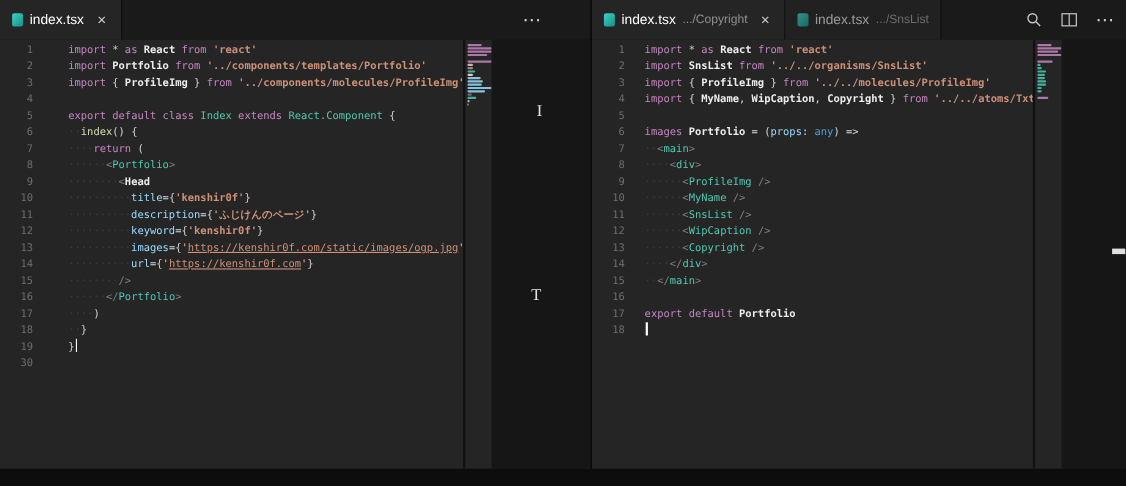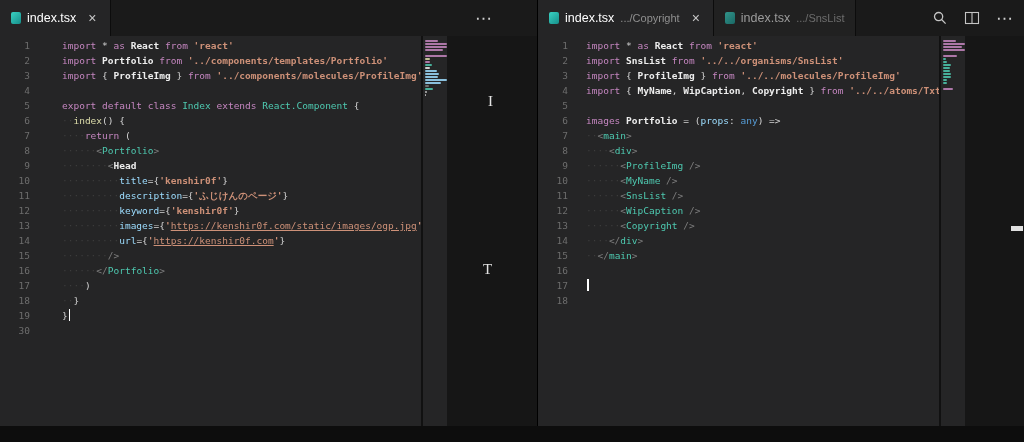--- a/index.html
+++ b/index.html
@@ -217,20 +217,21 @@
           <div class="code-line"><span class="tok-ws">··</span><span class="tok-tag">&lt;</span><span class="tok-comp">main</span><span class="tok-tag">&gt;</span></div>
           <div class="code-line"><span class="tok-ws">····</span><span class="tok-tag">&lt;</span><span class="tok-comp">div</span><span class="tok-tag">&gt;</span></div>
           <div class="code-line"><span class="tok-ws">······</span><span class="tok-tag">&lt;</span><span class="tok-comp">ProfileImg</span><span class="tok-tag"> /&gt;</span></div>
           <div class="code-line"><span class="tok-ws">······</span><span class="tok-tag">&lt;</span><span class="tok-comp">MyName</span><span class="tok-tag"> /&gt;</span></div>
           <div class="code-line"><span class="tok-ws">······</span><span class="tok-tag">&lt;</span><span class="tok-comp">SnsList</span><span class="tok-tag"> /&gt;</span></div>
           <div class="code-line"><span class="tok-ws">······</span><span class="tok-tag">&lt;</span><span class="tok-comp">WipCaption</span><span class="tok-tag"> /&gt;</span></div>
           <div class="code-line"><span class="tok-ws">······</span><span class="tok-tag">&lt;</span><span class="tok-comp">Copyright</span><span class="tok-tag"> /&gt;</span></div>
           <div class="code-line"><span class="tok-ws">····</span><span class="tok-tag">&lt;/</span><span class="tok-comp">div</span><span class="tok-tag">&gt;</span></div>
           <div class="code-line"><span class="tok-ws">··</span><span class="tok-tag">&lt;/</span><span class="tok-comp">main</span><span class="tok-tag">&gt;</span></div>
           <div class="code-line"></div>
+          <div class="code-line"><span class="tok-kw">export </span><span class="tok-kw">default </span><span class="tok-id">Portfolio</span></div>
           <div class="code-line"><span class="cursor"></span></div>
         </div>
       <div class="minimap" id="minimap-right">
           <div class="mm" style="width: 13px; background: rgb(197, 134, 192);"></div>
           <div class="mm" style="width: 22px; background: rgb(197, 134, 192);"></div>
           <div class="mm" style="width: 19px; background: rgb(197, 134, 192);"></div>
           <div class="mm" style="width: 22px; background: rgb(197, 134, 192);"></div>
           <div class="mm" style="width: 0px; background: transparent;"></div>
           <div class="mm" style="width: 14px; background: rgb(197, 134, 192);"></div>
           <div class="mm" style="width: 3px; background: rgb(78, 201, 176);"></div>

